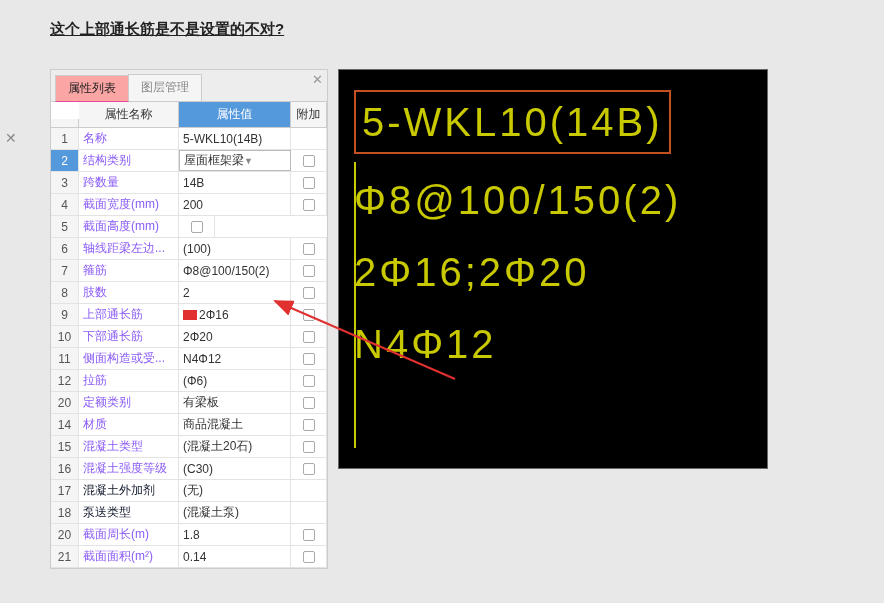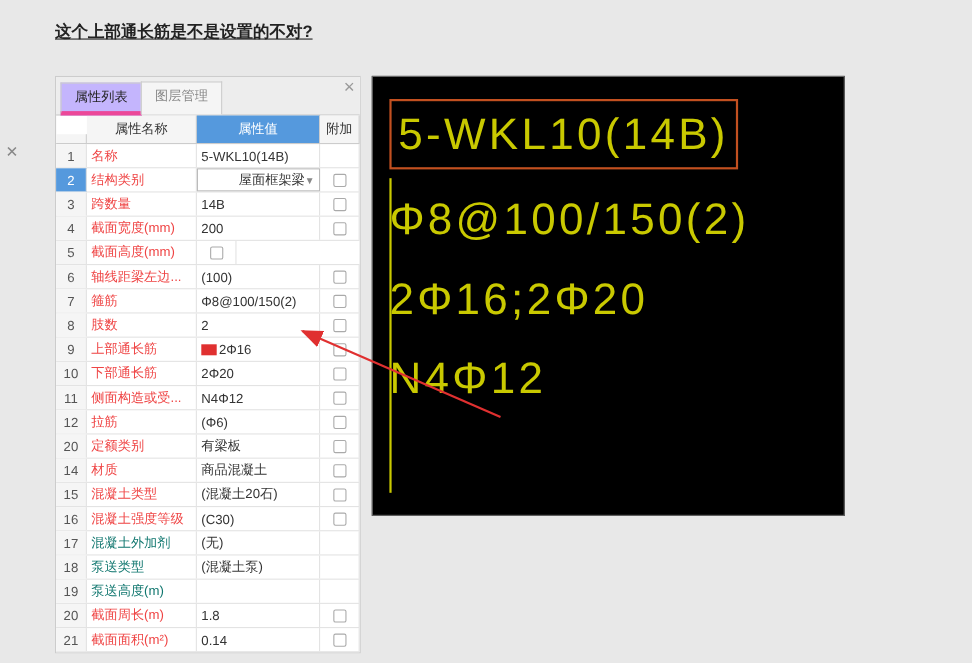--- a/index.html
+++ b/index.html
@@ -64,24 +64,24 @@
       border: 1px solid #ccc;
       border-bottom: none;
       background: #f5f5f5;
       color: #888;
       cursor: pointer;
       font-size: 12px;
       margin-right: -1px;
       position: relative;
     }
     .tab.active {
-      background: #c4b5fd;
+      background: #fca5a5;
       color: #222;
       top: 1px;
-      border-bottom: 4px solid #ec4899;
+      border-bottom: 1px solid #ec4899;
     }
     .grid-header {
       display: flex;
       border-bottom: 1px solid #ccc;
       align-items: flex-end;
     }
     .grid-header .col {
       padding: 4px 2px;
       text-align: center;
       font-size: 12px;
@@ -118,35 +118,35 @@
       justify-content: center;
       background: #f5f5f5;
       color: #555;
     }
     .cell-num.selected {
       background: #5599dd;
       color: #fff;
     }
     .cell-name {
       width: 100px;
-      color: #ef4444;
+      color: #8b5cf6;
     }
     .cell-name.black {
-      color: #0f766e;
+      color: #0f172a;
     }
     .cell-value {
       flex: 1;
       color: #333;
       position: relative;
     }
     .cell-value.dropdown {
       background: #fff;
       border: 1px solid #bbb;
       padding: 0 4px;
-      justify-content: flex-end;
+      justify-content: flex-start;
     }
     .dd-arrow {
       color: #888;
       font-size: 9px;
     }
     .cell-extra {
       width: 36px;
       border-right: none;
       justify-content: center;
     }
@@ -398,28 +398,20 @@
           </div>
           <div class="grid-row">
             <div class="cell cell-num">18</div>
             <div class="cell cell-name black">泵送类型</div>
             <div class="cell cell-value">
               <span>(混凝土泵)</span>
             </div>
             <div class="cell cell-extra"></div>
           </div>
           <div class="grid-row">
-            <div class="cell cell-num">19</div>
-            <div class="cell cell-name black">泵送高度(m)</div>
-            <div class="cell cell-value">
-              <span></span>
-            </div>
-            <div class="cell cell-extra"></div>
-          </div>
-          <div class="grid-row">
             <div class="cell cell-num">20</div>
             <div class="cell cell-name">截面周长(m)</div>
             <div class="cell cell-value">
               <span>1.8</span>
             </div>
             <div class="cell cell-extra">
               <div class="checkbox"></div>
             </div>
           </div>
           <div class="grid-row">

